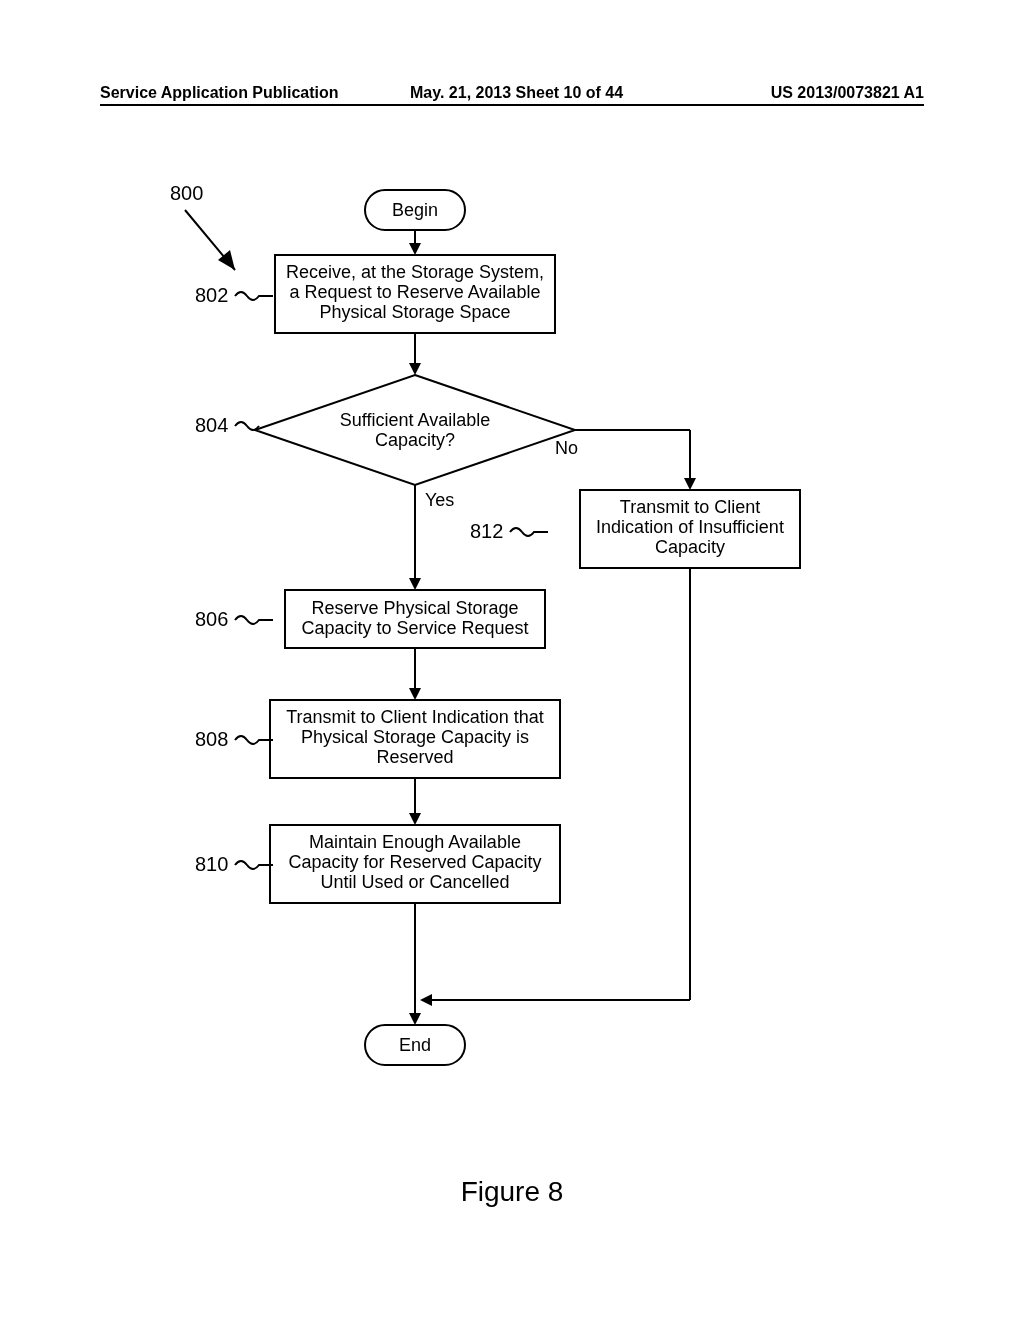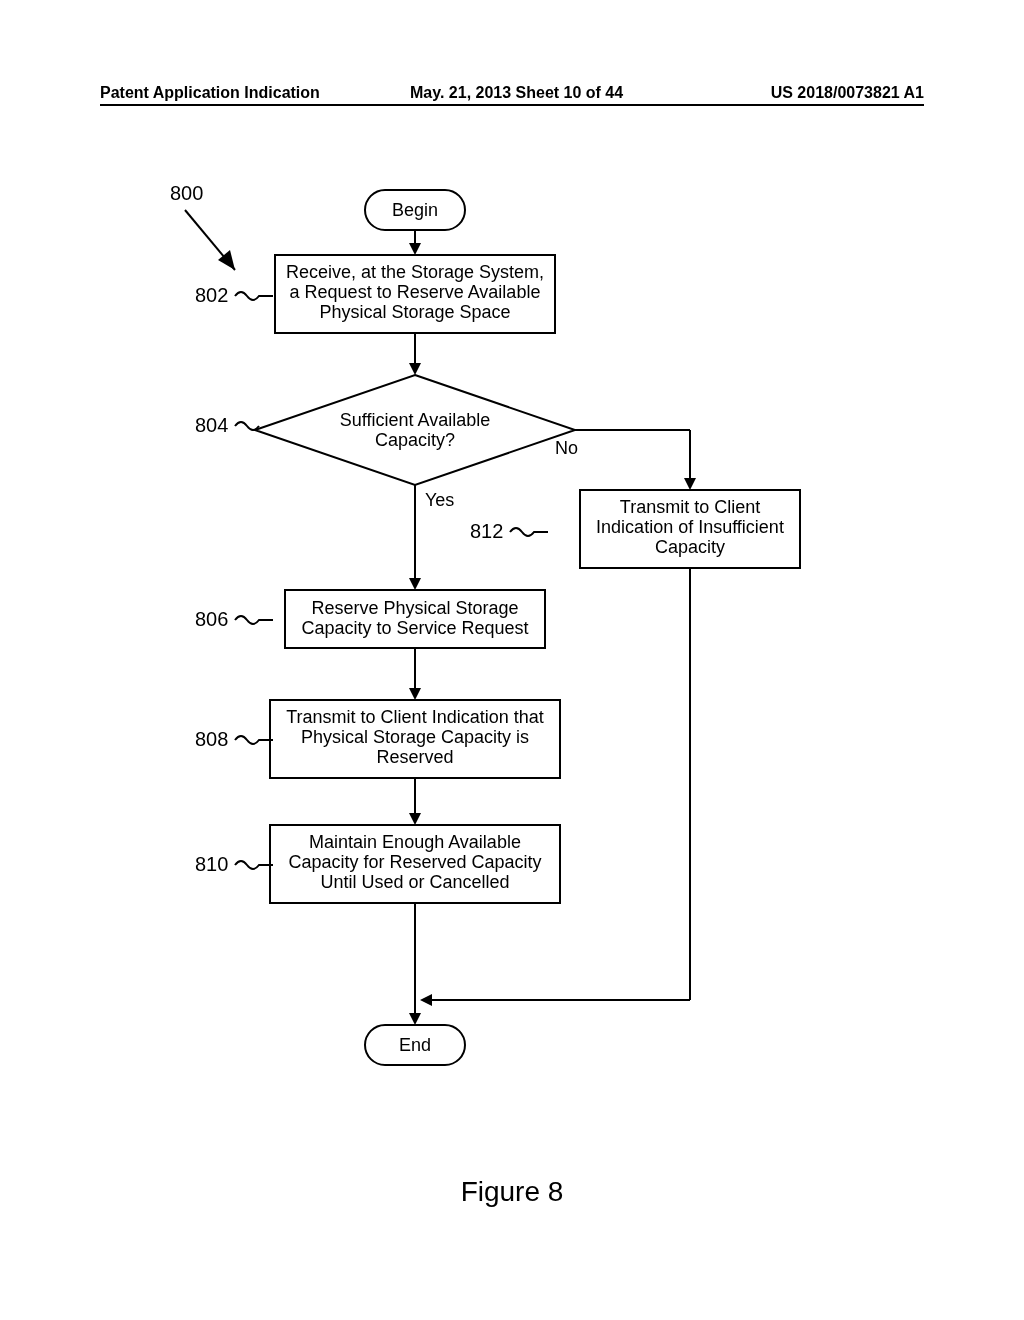--- a/index.html
+++ b/index.html
@@ -56,23 +56,23 @@
   .branch-label { font-size: 18px; }
   .ref-label { font-size: 20px; }
   .shape { fill: #fff; stroke: #000; stroke-width: 2; }
   .line { stroke: #000; stroke-width: 2; fill: none; }
   .arrowhead { fill: #000; }
 </style>
 </head>
 <body>
 
 <div class="header">
-  <span class="hdr-left">Patent Application Indication</span>
+  <span class="hdr-left">Service Application Publication</span>
   <span class="hdr-center">May. 21, 2013  Sheet 10 of 44</span>
-  <span class="hdr-right">US 2018/0073821 A1</span>
+  <span class="hdr-right">US 2013/0073821 A1</span>
 </div>
 <div class="header-rule"></div>
 
 <svg class="flow" viewBox="0 0 1024 960">
 
   <text x="170" y="70" class="ref-label">800</text>
   <line class="line" x1="185" y1="80" x2="235" y2="140"></line>
   <polygon class="arrowhead" points="235,140 218,130 230,120"></polygon>
 
   <rect class="shape" x="365" y="60" rx="20" ry="20" width="100" height="40"></rect>

